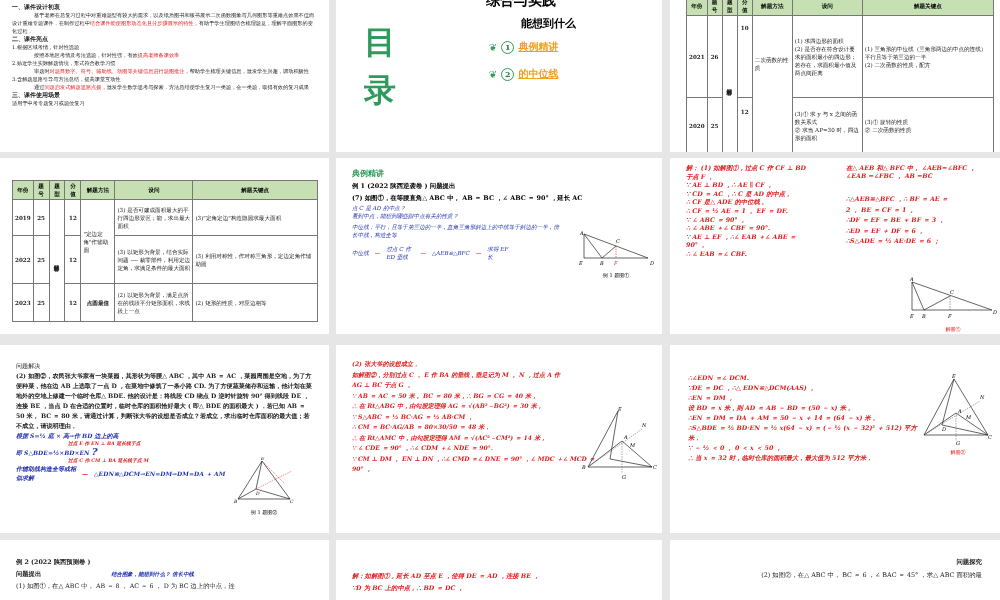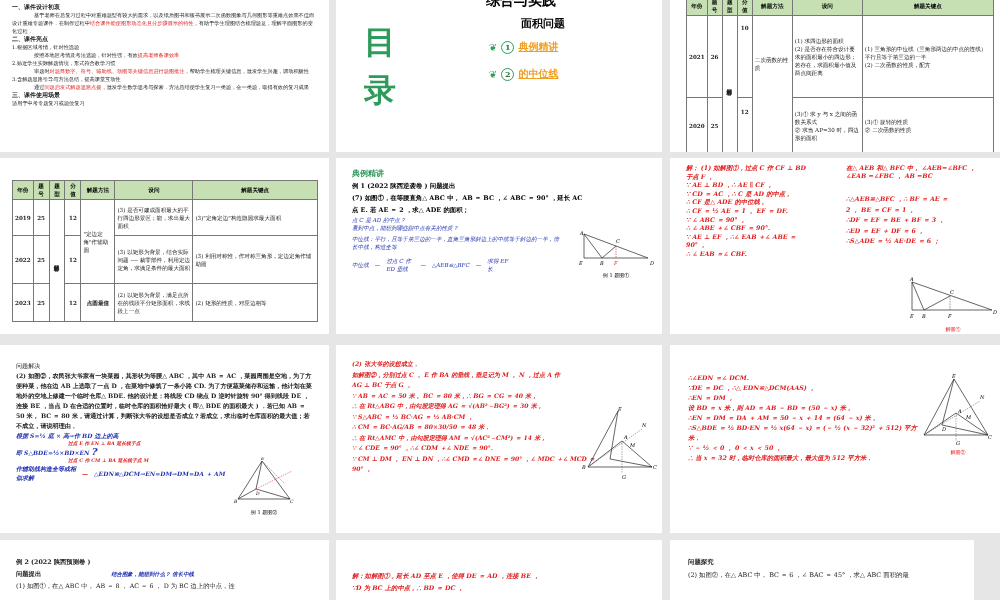--- a/index.html
+++ b/index.html
@@ -11,21 +11,21 @@
   .s2 { left: 336px; top: 0; width: 326px; height: 152px; }
   .s3 { left: 670px; top: 0; width: 330px; height: 152px; }
   .s4 { left: 0; top: 158px; width: 329px; height: 176px; }
   .s5 { left: 336px; top: 158px; width: 326px; height: 176px; }
   .s6 { left: 670px; top: 158px; width: 330px; height: 176px; }
   .s7 { left: 0; top: 345px; width: 329px; height: 188px; }
   .s8 { left: 336px; top: 345px; width: 326px; height: 188px; }
   .s9 { left: 670px; top: 345px; width: 330px; height: 188px; }
   .s10 { left: 0; top: 540px; width: 329px; height: 60px; }
   .s11 { left: 336px; top: 540px; width: 326px; height: 60px; }
-  .s12 { left: 670px; top: 540px; width: 304px; height: 60px; }
+  .s12 { left: 670px; top: 540px; width: 330px; height: 60px; text-align: right; }
 
   .red { color: #e02020; }
   .blue { color: #2030b0; }
   .bold { font-weight: bold; }
   .it { font-style: italic; }
 
   
   .s1 .wrap { padding: 3px 12px; font-size: 5.2px; line-height: 8px; color: #222; }
   .s1 .h { font-weight: bold; font-family: "DejaVu Sans", sans-serif; font-size: 6px; }
   .s1 .ind { text-indent: 22px; }
@@ -94,21 +94,21 @@
       <div>适用于中考专题复习或题位复习</div>
     </div>
   </div>
 
   <div class="slide s2">
     <div class="mu">
       <div>目</div>
       <div>录</div>
     </div>
     <div class="title">综合与实践</div>
-    <div class="sub">面积问题</div>
+    <div class="sub">能想到什么</div>
     <div class="toc" style="top:40px">
       <span class="leaf">❦</span>
       <span class="num">1</span>
       <span class="lbl">典例精讲</span>
     </div>
     <div class="toc" style="top:67px">
       <span class="leaf">❦</span>
       <span class="num">2</span>
       <span class="lbl">的中位线</span>
     </div>
@@ -188,21 +188,20 @@
       </tr>
     </tbody>
       </table>
   </div>
 
   <div class="slide s5">
     <div class="wrap">
       <div class="head">典例精讲</div>
       <div class="bold">例 1 (2022 陕西逆袭卷 ) 问题提出</div>
       <div class="bold">(7) 如图①，在等腰直角△ ABC 中， AB ＝ BC ，∠ ABC ＝ 90° ，延长 AC</div>
-      <div class="bold">点 E. 若 AE ＝ 2 ，求△ ADE 的面积；</div>
       <div class="bl">点 C 是 AD 的中点？</div>
       <div class="bl">看到中点，能想到哪些跟中点有关的性质？</div>
       <div class="bl" style="width:210px;margin-top:3px">中位线：平行，且等于第三边的一半，直角三角形斜边上的中线等于斜边的一半，倍长中线，构造全等</div>
       <div class="bl" style="display:flex;align-items:center;gap:6px;margin-top:6px">
         <span>中位线</span>
           <span class="red">—</span>
         <span style="width:28px">过点 C 作 ED 垂线</span>
           <span class="red">—</span>
         <span>△AEB≌△BFC</span>
           <span class="red">—</span>

